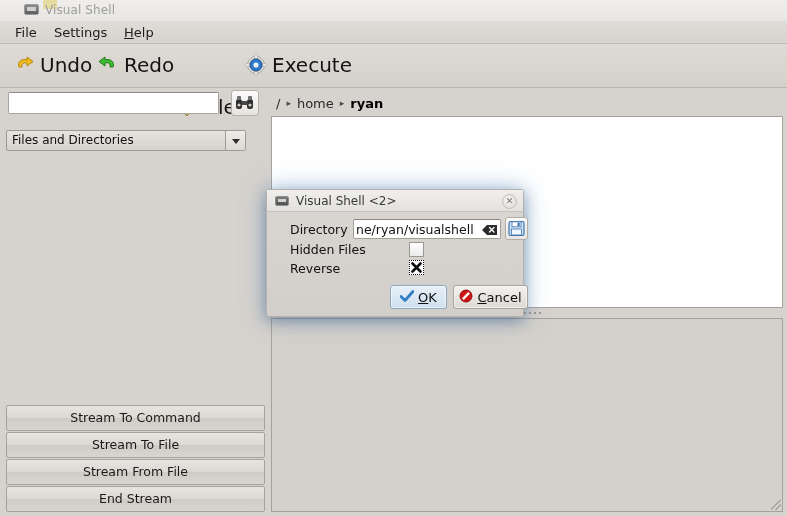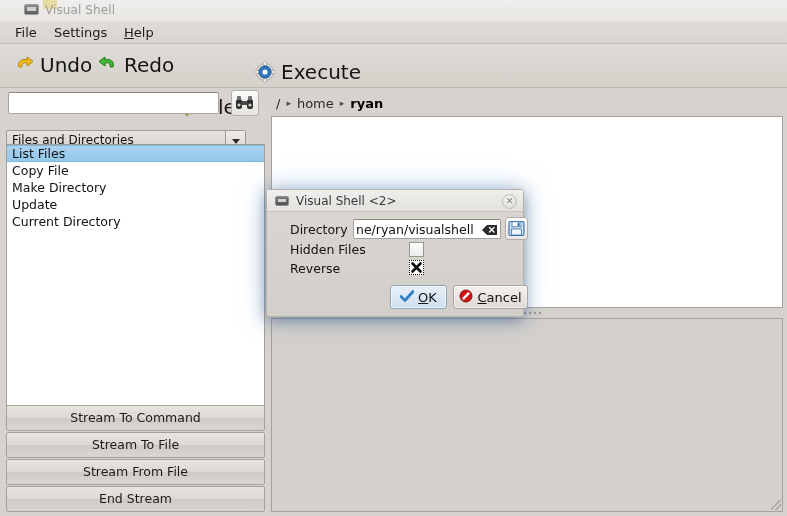--- a/index.html
+++ b/index.html
@@ -172,21 +172,21 @@
     align-items: center;
     gap: 5px;
     padding: 0 5px;
     font-size: 20px;
     color: #141414;
     cursor: default;
   }
   .tool-undo { left: 8px; }
   .tool-redo { left: 92px; }
   .tool-clear { left: 172px; margin-top: 42px; }
-  .tool-exec { left: 249px; margin-top: 7px; }
+  .tool-exec { left: 240px; }
   .ticon { width: 22px; height: 22px; position: relative; flex: 0 0 22px; }
 
   
   .searchrow { position: absolute; left: 0; top: 88px; width: 787px; height: 32px; }
   .search-input {
     position: absolute;
     left: 8px; top: 4px;
     width: 211px; height: 22px;
     background: #fff;
     border: 1px solid #a9a49e;
@@ -594,27 +594,20 @@
     </div>
 
     <div class="leftpanel">
       <div class="combo">
         <div class="combo-label">Files and Directories</div>
         <div class="combo-arrow-box">
           <div class="combo-arrow"></div>
         </div>
       </div>
 
-      <div class="listbox">
-        <div class="list-item sel">List Files</div>
-        <div class="list-item">Copy File</div>
-        <div class="list-item">Make Directory</div>
-        <div class="list-item">Update</div>
-        <div class="list-item">Current Directory</div>
-      </div>
 
       <div class="sbtn sbtn1">Stream To Command</div>
       <div class="sbtn sbtn2">Stream To File</div>
       <div class="sbtn sbtn3">Stream From File</div>
       <div class="sbtn sbtn4">End Stream</div>
     </div>
 
     <div class="rightwrap">
       <div class="panel-top"></div>
       <div class="splitter">

